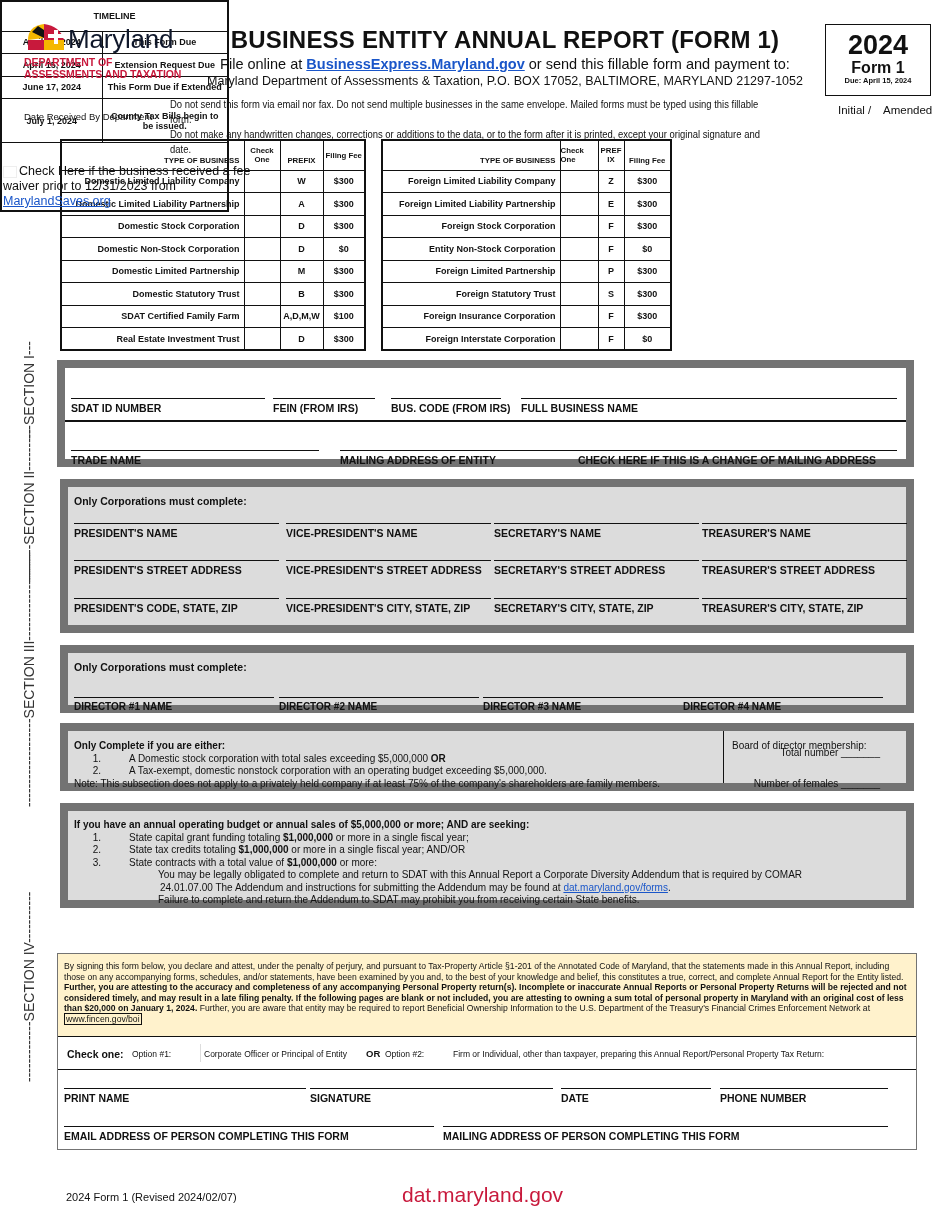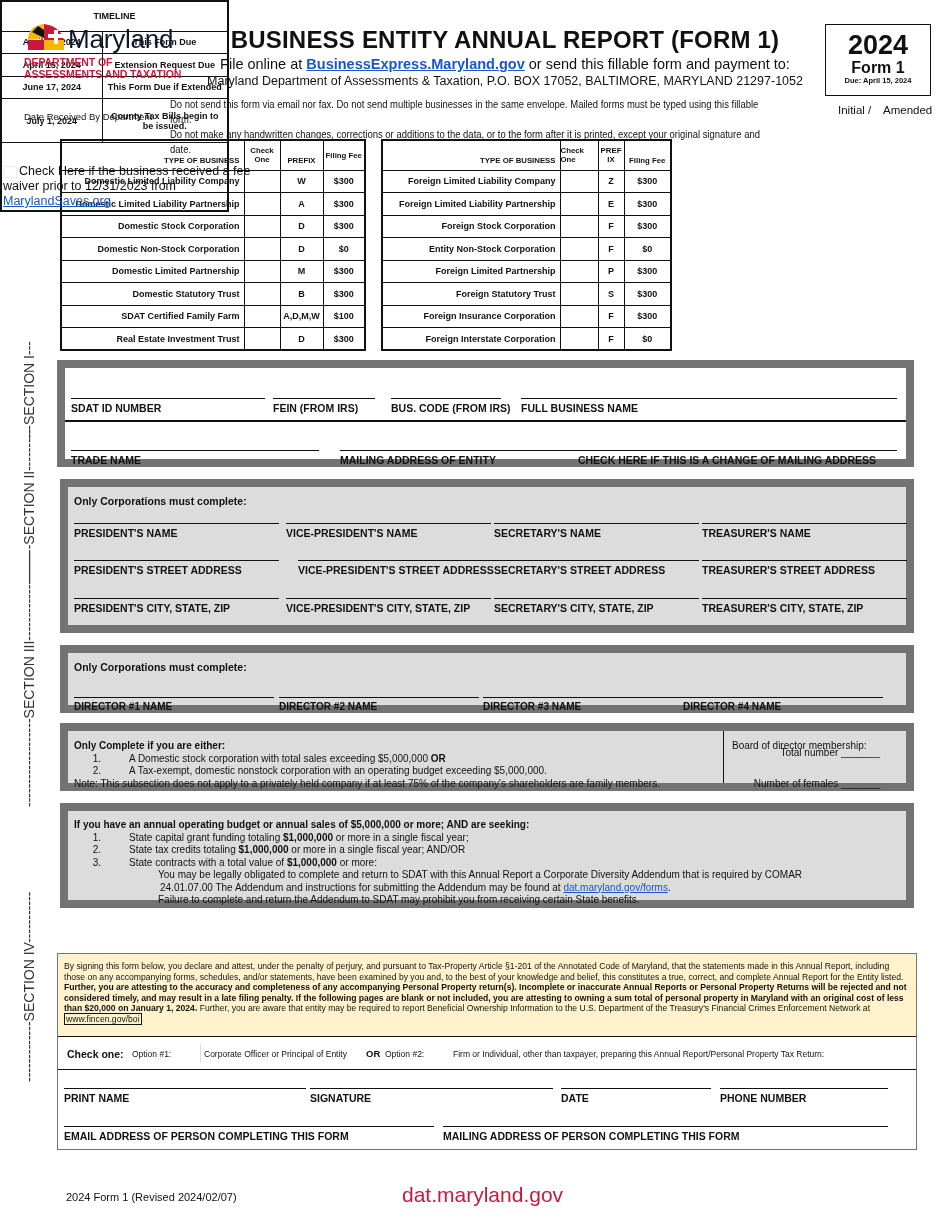--- a/index.html
+++ b/index.html
@@ -265,24 +265,24 @@
 </div>
 
 <div class="box gray" style="left:60px;top:479px;width:854px;height:154px">
   <div class="note" style="left:6px;top:8px">Only Corporations must complete:</div>
   <div id="officers">
       <div class="fld" style="left: 6px; top: 36px; width: 205px;"><div class="ln"></div><span>PRESIDENT'S NAME</span></div>
       <div class="fld" style="left: 218px; top: 36px; width: 205px;"><div class="ln"></div><span>VICE-PRESIDENT'S NAME</span></div>
       <div class="fld" style="left: 426px; top: 36px; width: 205px;"><div class="ln"></div><span>SECRETARY'S NAME</span></div>
       <div class="fld" style="left: 634px; top: 36px; width: 205px;"><div class="ln"></div><span>TREASURER'S NAME</span></div>
       <div class="fld" style="left: 6px; top: 73px; width: 205px;"><div class="ln"></div><span>PRESIDENT'S STREET ADDRESS</span></div>
-      <div class="fld" style="left: 218px; top: 73px; width: 205px; margin-left: 12px;"><div class="ln"></div><span>VICE-PRESIDENT'S STREET ADDRESS</span></div>
+      <div class="fld" style="left: 218px; top: 73px; width: 205px;"><div class="ln"></div><span>VICE-PRESIDENT'S STREET ADDRESS</span></div>
       <div class="fld" style="left: 426px; top: 73px; width: 205px;"><div class="ln"></div><span>SECRETARY'S STREET ADDRESS</span></div>
       <div class="fld" style="left: 634px; top: 73px; width: 205px;"><div class="ln"></div><span>TREASURER'S STREET ADDRESS</span></div>
-      <div class="fld" style="left: 6px; top: 111px; width: 205px;"><div class="ln"></div><span>PRESIDENT'S CITY, STATE, ZIP</span></div>
+      <div class="fld" style="left: 6px; top: 111px; width: 205px;"><div class="ln"></div><span>PRESIDENT'S CODE, STATE, ZIP</span></div>
       <div class="fld" style="left: 218px; top: 111px; width: 205px;"><div class="ln"></div><span>VICE-PRESIDENT'S CITY, STATE, ZIP</span></div>
       <div class="fld" style="left: 426px; top: 111px; width: 205px;"><div class="ln"></div><span>SECRETARY'S CITY, STATE, ZIP</span></div>
       <div class="fld" style="left: 634px; top: 111px; width: 205px;"><div class="ln"></div><span>TREASURER'S CITY, STATE, ZIP</span></div>
     </div>
 </div>
 
 <div class="box gray" style="left:60px;top:645px;width:854px;height:68px">
   <div class="note" style="left:6px;top:8px">Only Corporations must complete:</div>
   <div id="directors">
       <div class="fld" style="left: 6px; top: 44px; width: 200px; font-size: 10px;"><div class="ln"></div><span>DIRECTOR #1 NAME</span></div>

